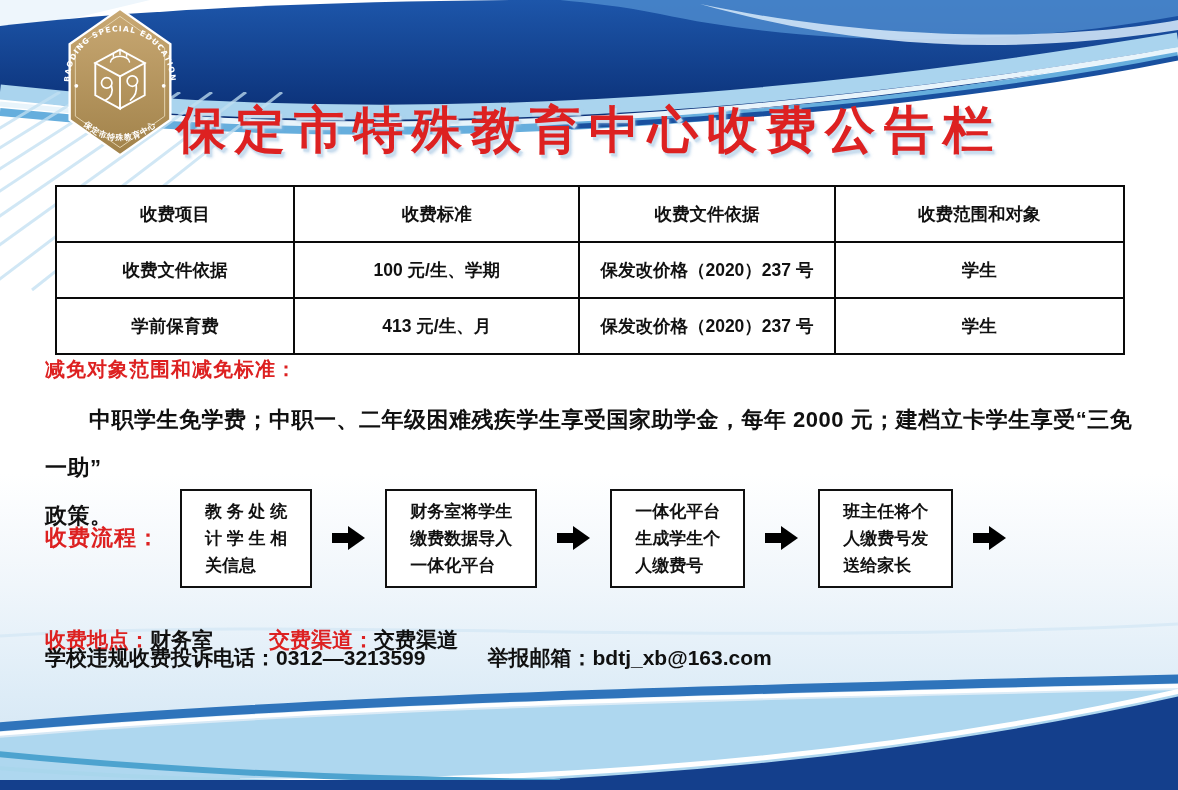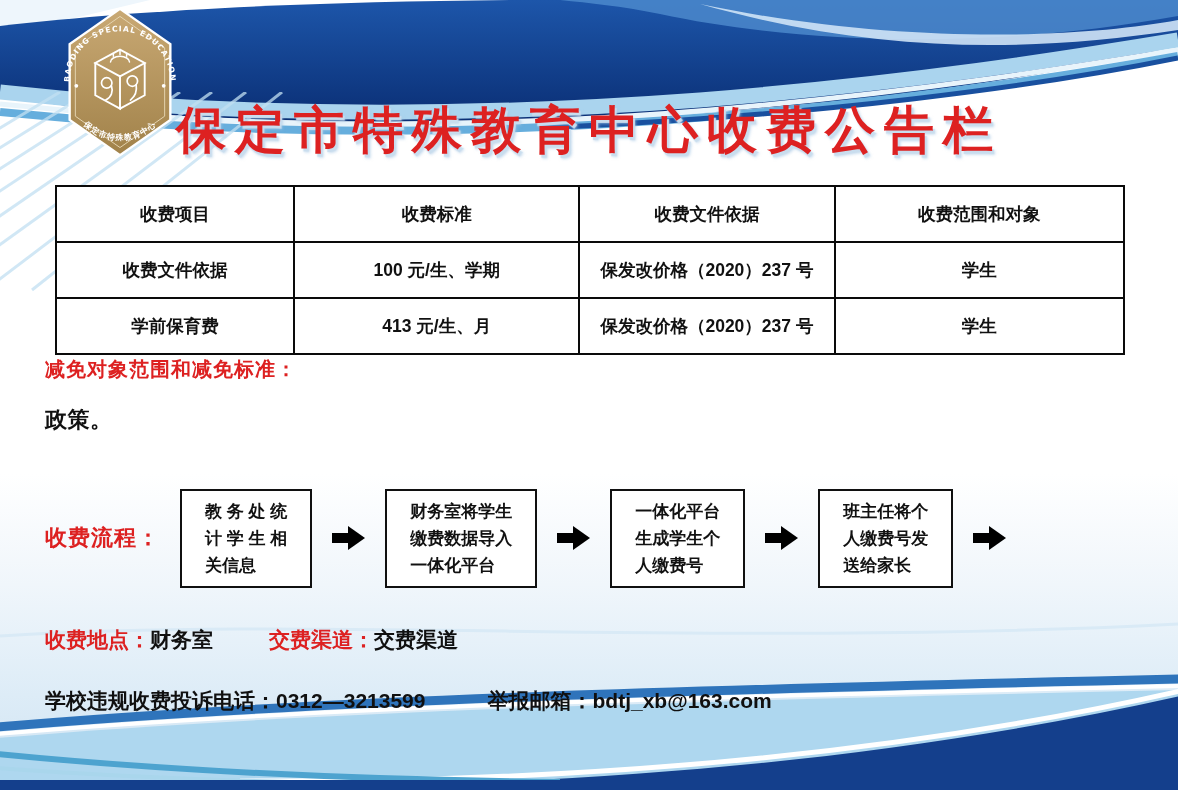--- a/index.html
+++ b/index.html
@@ -77,21 +77,21 @@
     font-size:21px; white-space:nowrap;
   }
   .pay-label { color:#dd2121; font-weight:800; }
   .pay-value { color:#101010; font-weight:600; }
   .pay-gap { display:inline-block; width:56px; }
 
   .hotline-row {
     position:absolute; left:45px; z-index:2;
     font-size:21px; font-weight:700; color:#101010; white-space:nowrap;
   }
-  .hotline-row.l2 { top:687px; }
+  .hotline-row.l2 { top:644px; }
   .hotline-row.l3 { top:724px; }
   .hotline-gap { display:inline-block; width:62px; }
 </style>
 </head>
 <body>
 
 <div class="page">
 
   <svg class="header-svg" viewBox="0 0 1178 165" preserveAspectRatio="none">
     <defs>
@@ -183,20 +183,21 @@
         <td>学前保育费</td>
         <td>413 元/生、月</td>
         <td>保发改价格（2020）237 号</td>
         <td>学生</td>
       </tr>
     </tbody>
   </table>
 
   <div class="reduction-heading">减免对象范围和减免标准：</div>
   <div class="reduction-paragraph">
+    <span class="reduction-line1">中职学生免学费；中职一、二年级困难残疾学生享受国家助学金，每年 2000 元；建档立卡学生享受“三免一助”</span>
     <span class="reduction-line2">政策。</span>
   </div>
 
   <div class="process-row">
     <span class="process-label">收费流程：</span>
     <span class="process-step">教 务 处 统
 计 学 生 相
 关信息</span>
     <span class="flow-arrow"></span>
     <span class="process-step">财务室将学生

